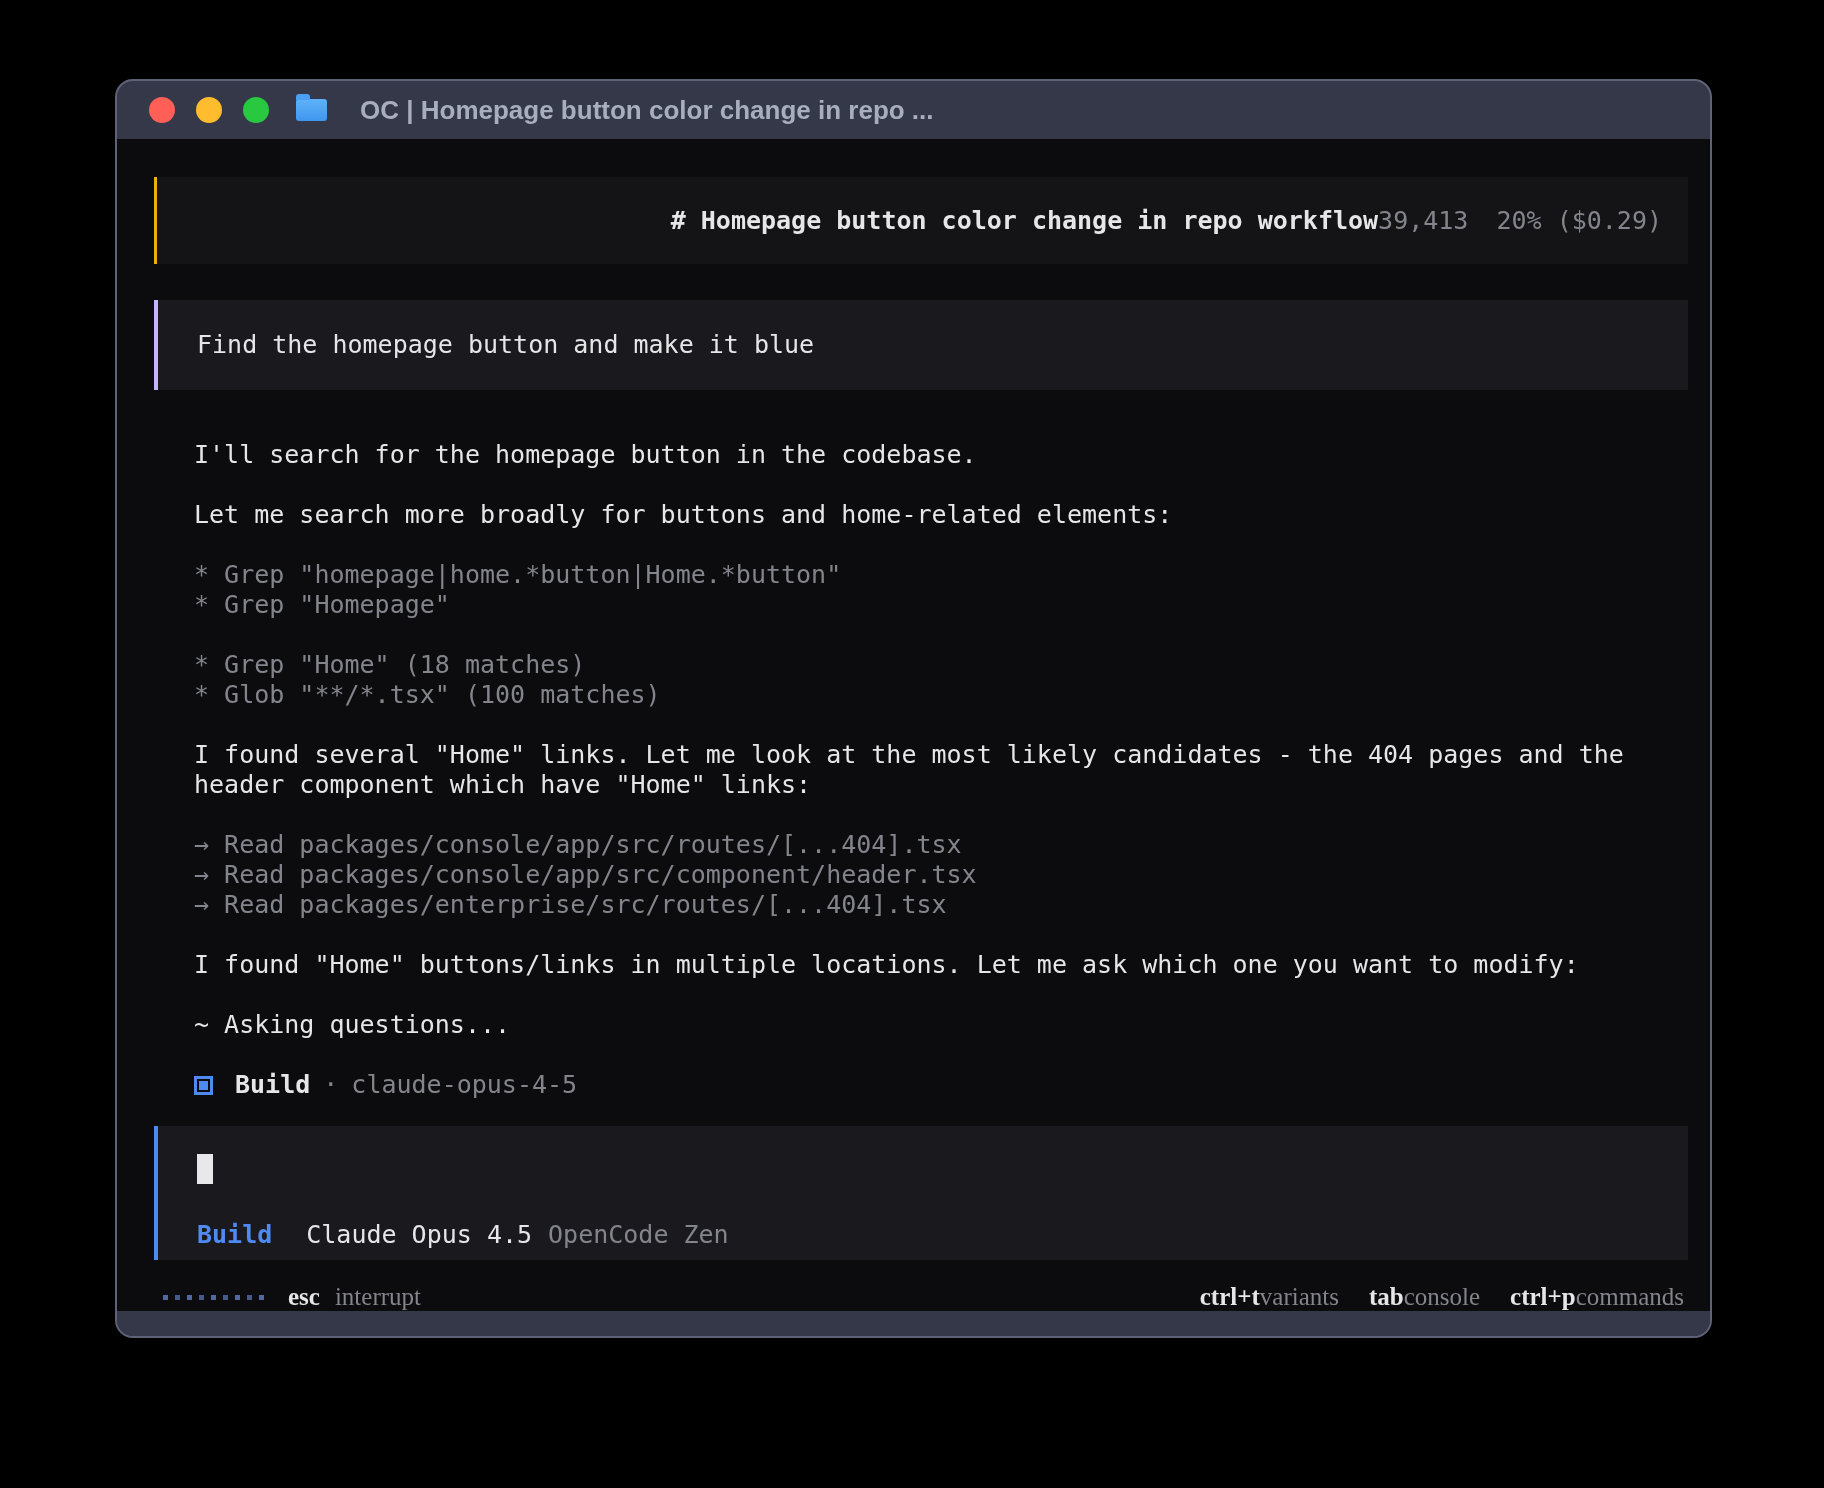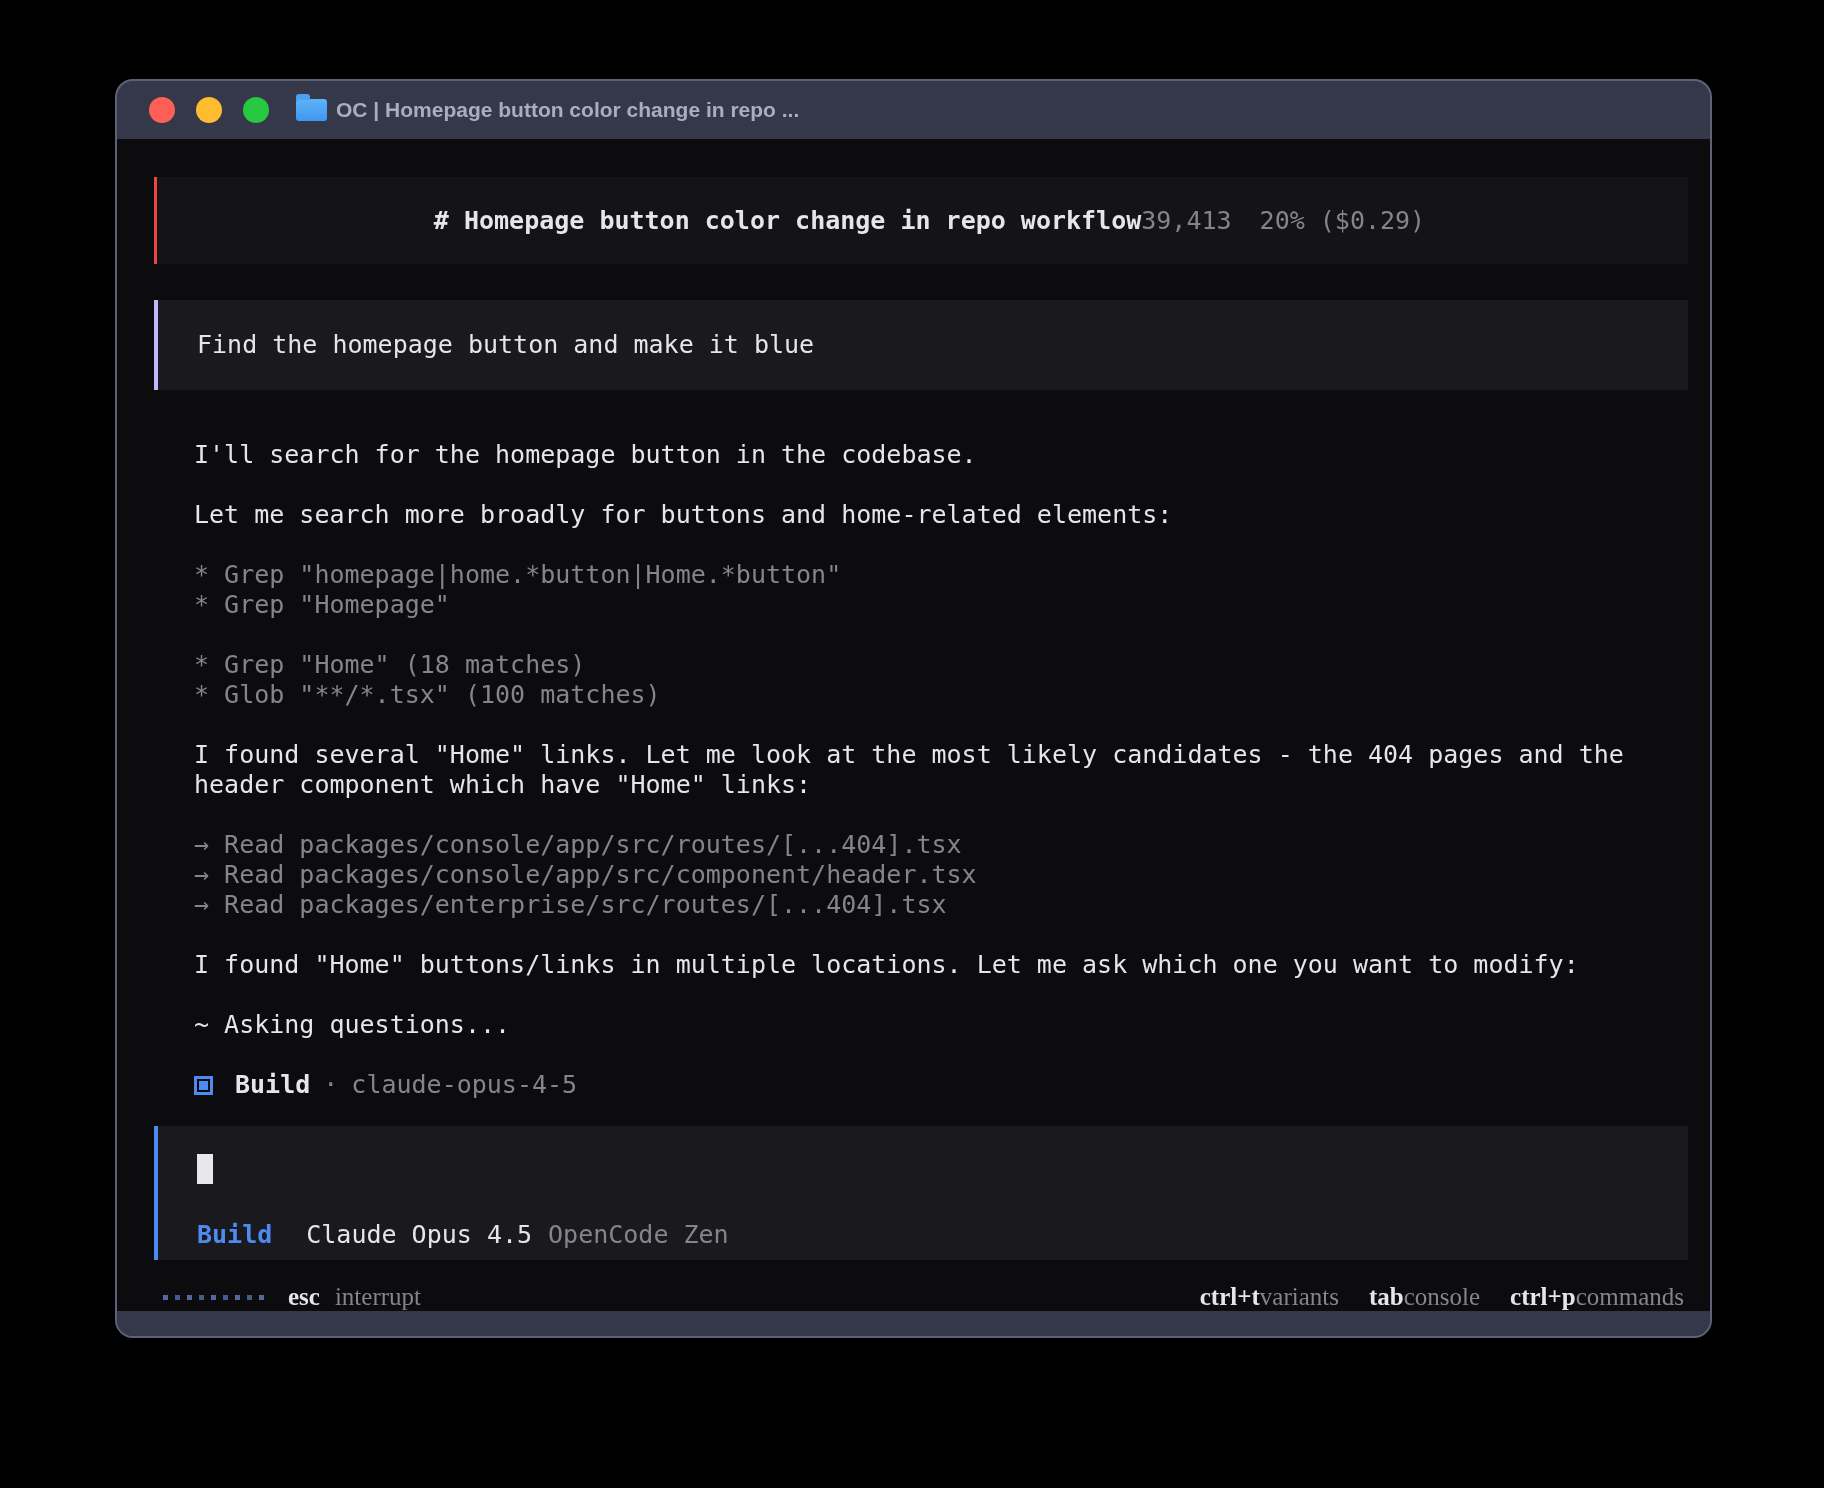--- a/index.html
+++ b/index.html
@@ -35,45 +35,45 @@
     width: 31px; height: 22px; margin-left: 6px;
     background: linear-gradient(#5fb2f9, #3f97ef);
     border-radius: 3px; position: relative;
   }
   .folder::before {
     content: ""; position: absolute; top: -5px; left: 0;
     width: 14px; height: 6px; background: #4ba0f4;
     border-radius: 3px 3px 0 0;
   }
   .window-title {
-    margin-left: 9px;
+    margin-left: 33px;
     font-family: "Liberation Sans", sans-serif;
-    font-weight: bold; font-size: 21px; color: #a9aebe;
+    font-weight: bold; font-size: 26px; color: #a9aebe;
     white-space: nowrap;
   }
 
   
   .content {
     flex: 1 1 auto;
     background: #0c0c0e;
     padding: 38px 22px 0 37px;
     display: flex; flex-direction: column;
     font-size: 25px; line-height: 30px;
     overflow: hidden;
   }
   .white { color: #e6e6e9; }
   .gray  { color: #84848c; }
   .blue  { color: #4d8bf2; }
   .bold  { font-weight: bold; }
 
   .session-header {
     background: #141417;
-    border-left: 3px solid #ef4444;
+    border-left: 3px solid #eab308;
     padding: 29px 26px 28px 40px;
-    display: flex; justify-content: center; align-items: center;
+    display: flex; justify-content: flex-end; align-items: center;
     white-space: nowrap;
   }
   .session-title { font-weight: bold; color: #e6e6e9; }
   .session-stats { color: #84848c; display: flex; gap: 28px; }
 
   .user-msg {
     margin-top: 36px;
     background: #1a1a1e;
     border-left: 4px solid #c4b5fd;
     padding: 30px 26px 30px 39px;

